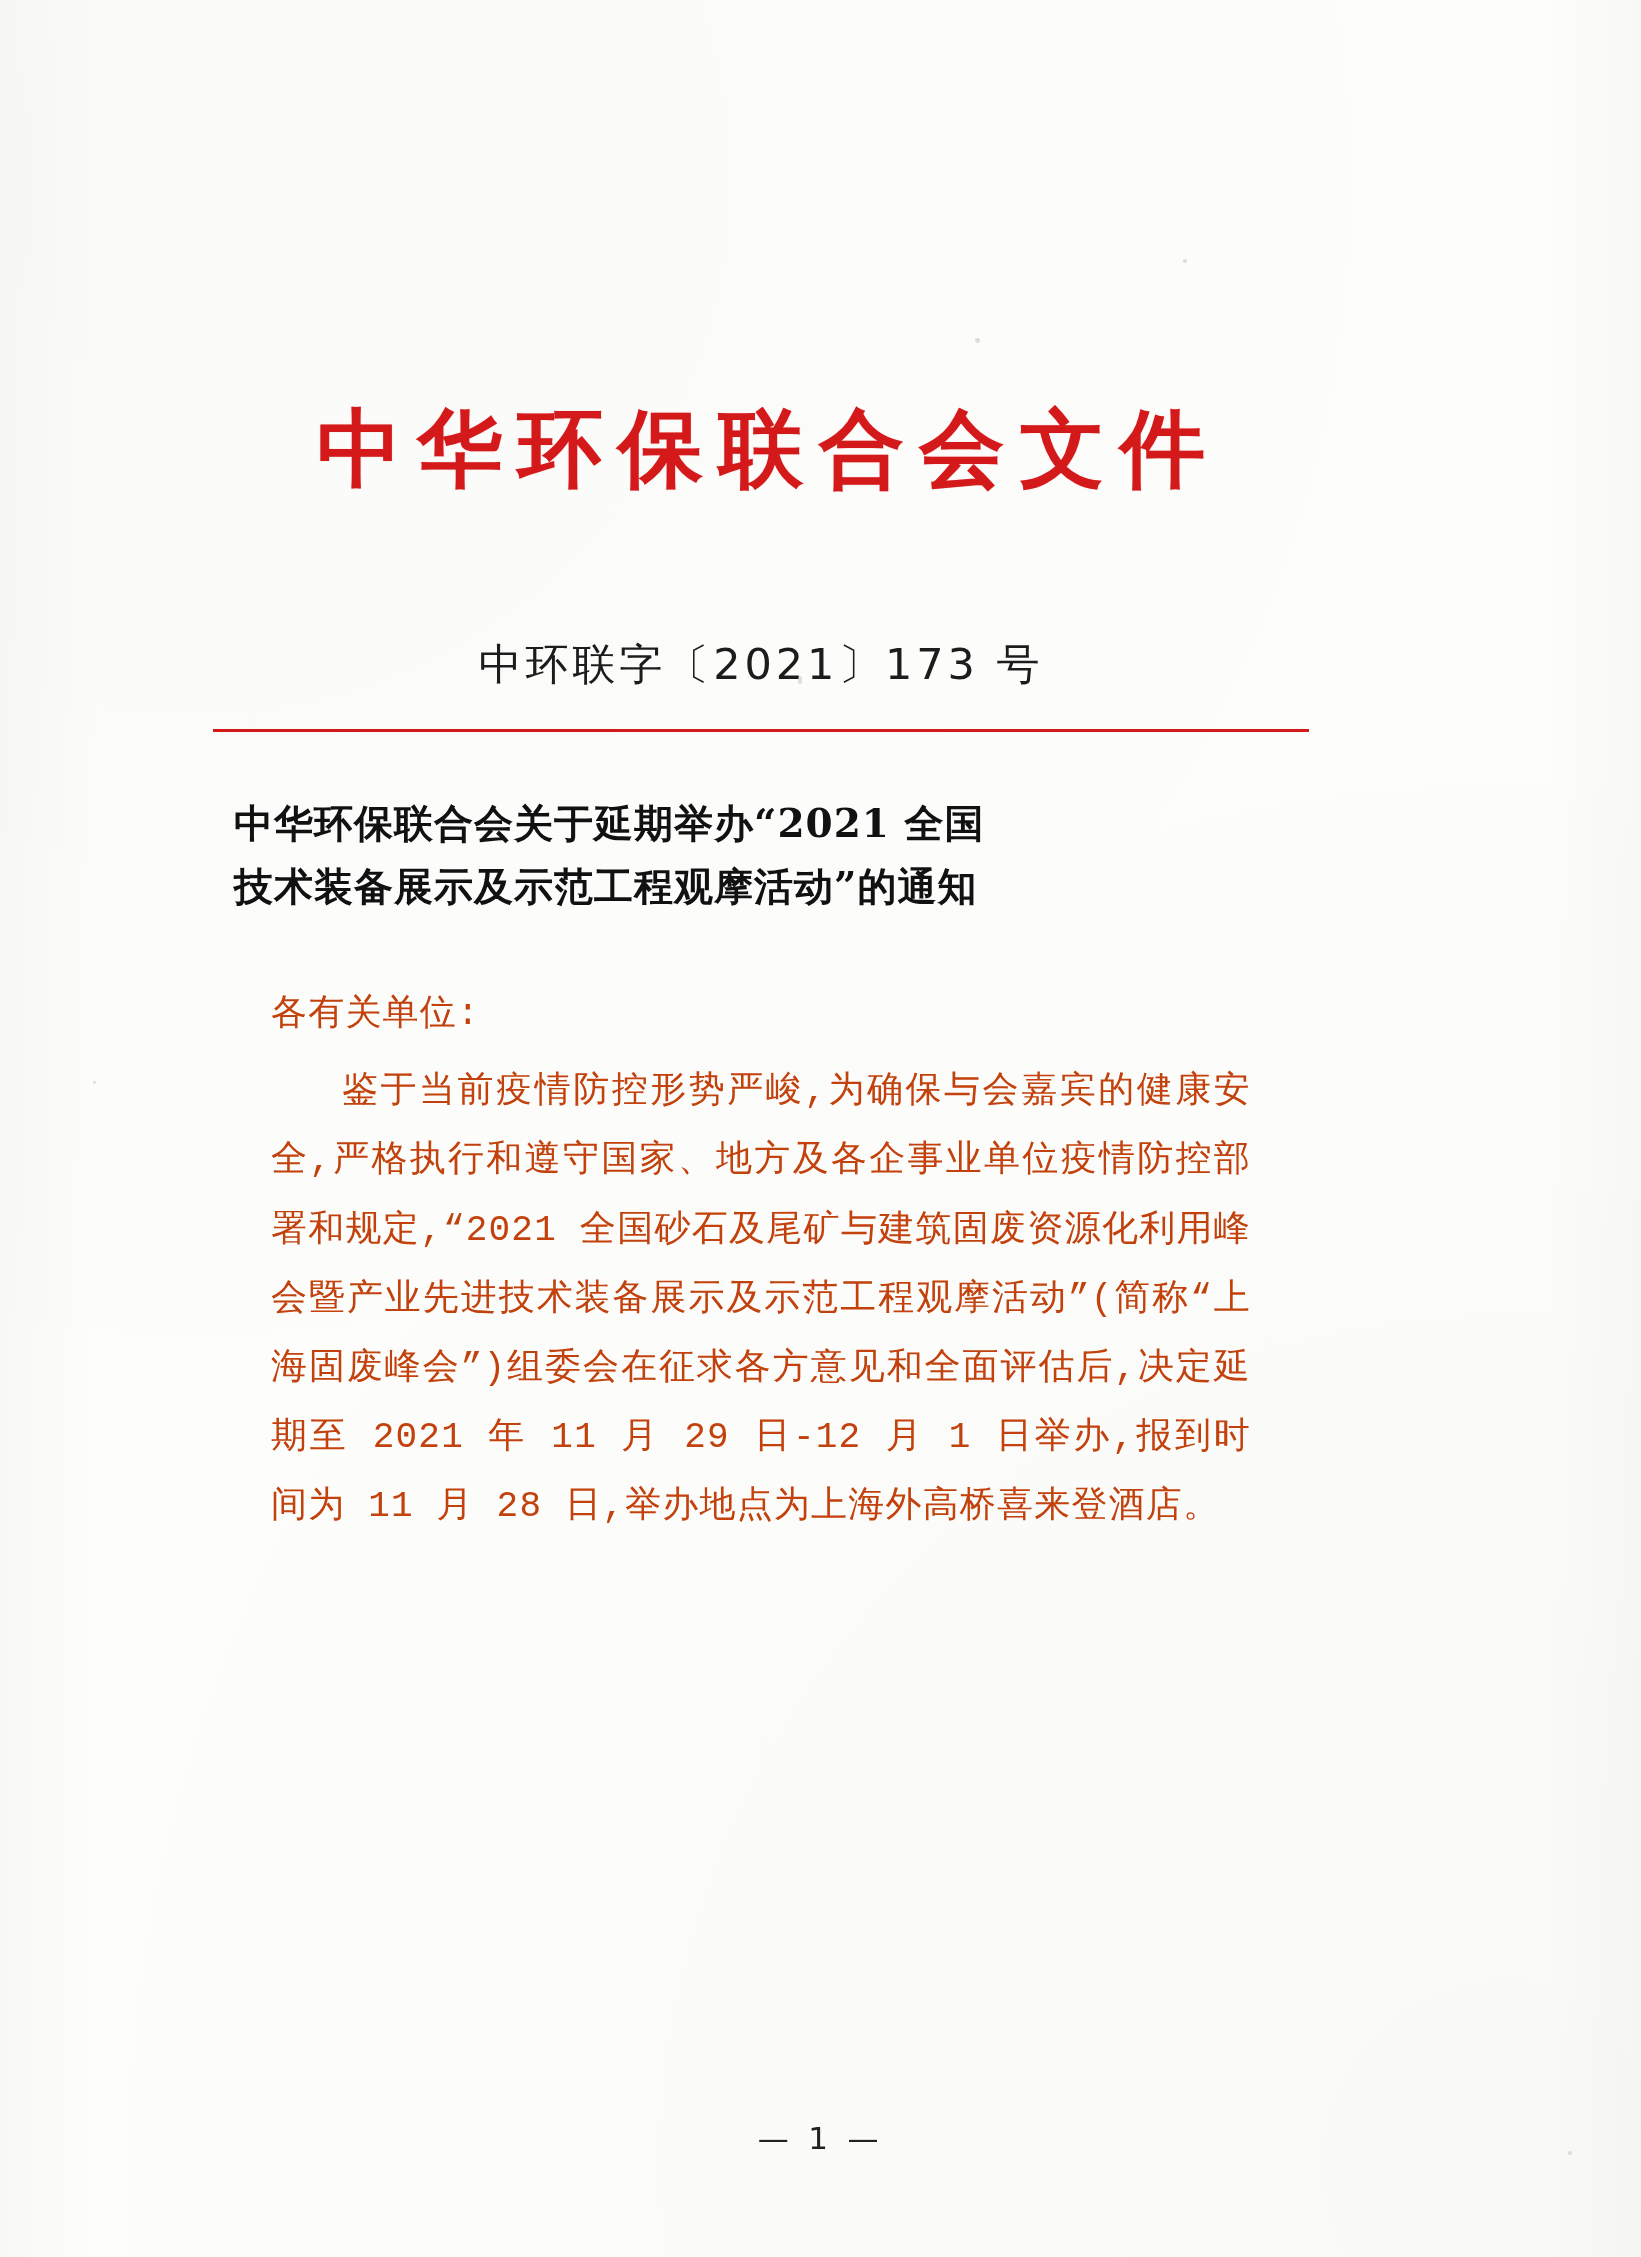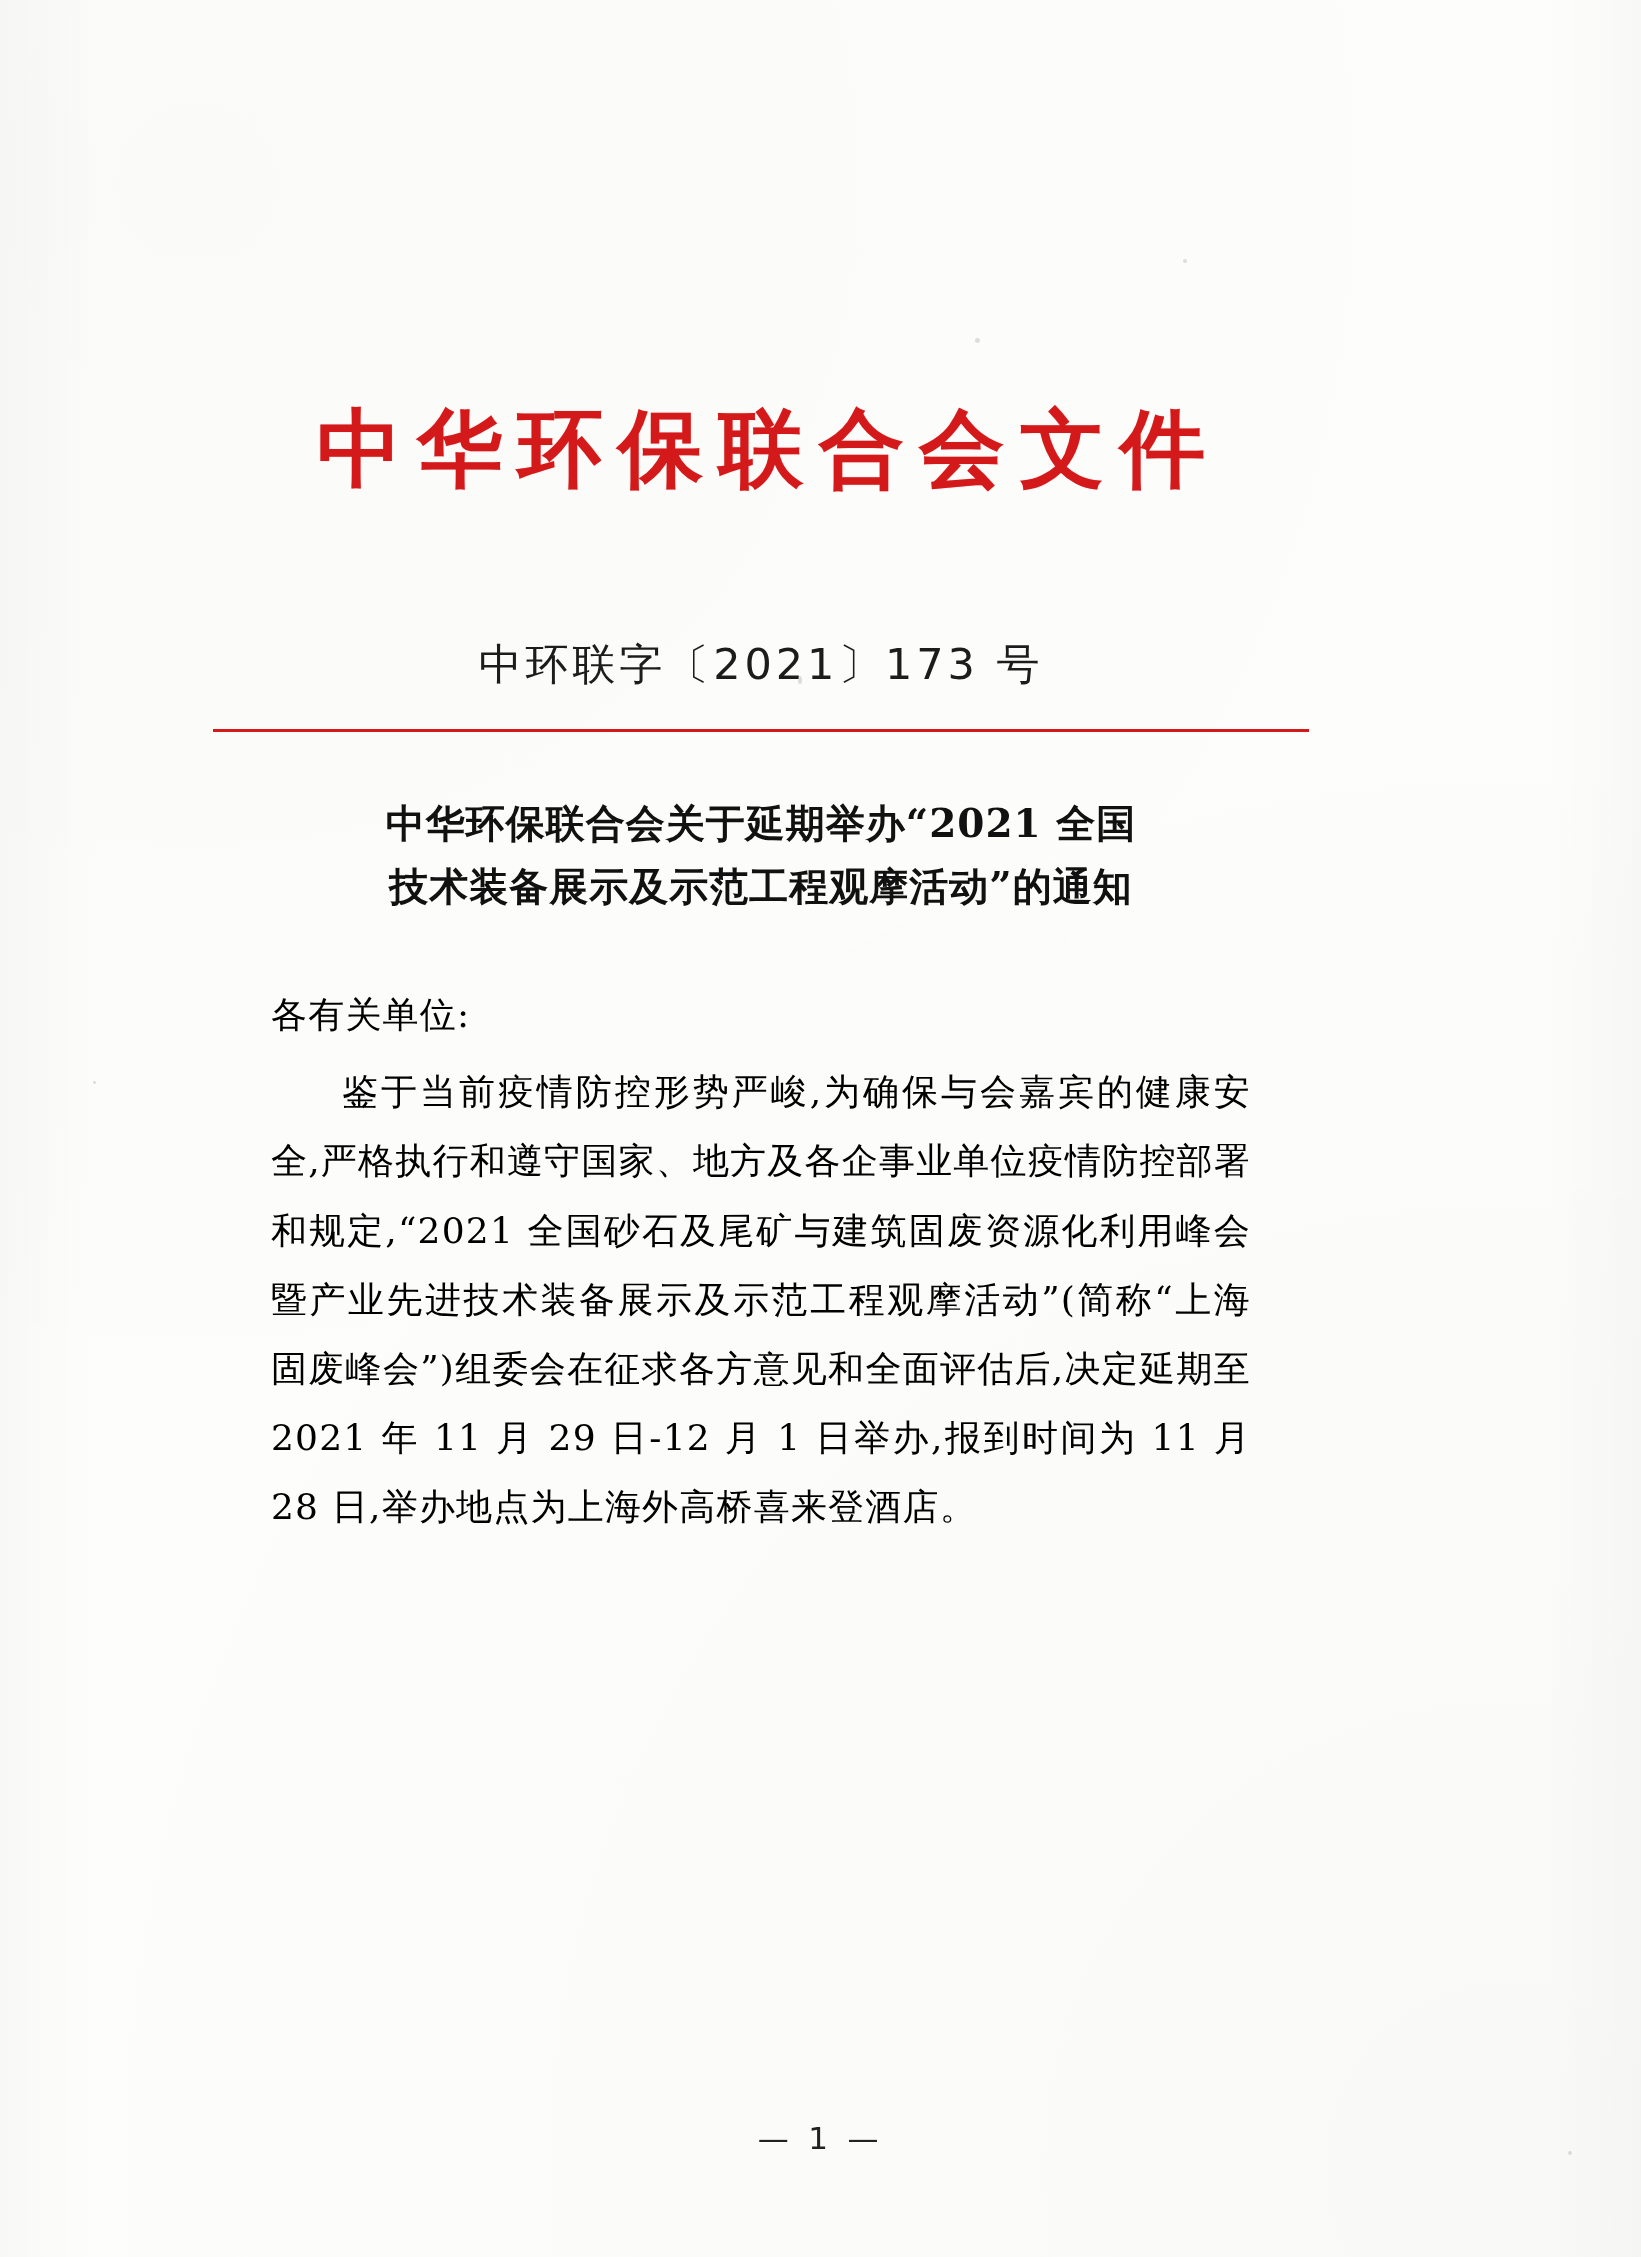--- a/index.html
+++ b/index.html
@@ -65,41 +65,41 @@
 
   .red-rule {
     margin: 35px 201px 0 201px;
     height: 2.9px;
     background: #d4191b;
   }
 
   
   .title {
     margin: 60px 222px 0 222px;
-    text-align: center;
     font-weight: bold;
     font-size: 39px;
     line-height: 1.62;
     letter-spacing: 1px;
     color: #111;
   }
   .title .ln {
     display: block;
     white-space: nowrap;
   }
 
   
   .body-text {
     margin: 62px 259px 0 259px;
     font-size: 36px;
     line-height: 1.92;
     letter-spacing: 1.2px;
-    color: #000000;
+    color: #c2410c;
     text-align: justify;
     text-justify: inter-character;
+    font-family: Liberation Mono, monospace;
   }
   .body-text p {
     margin: 0 0 3.9px 0;
   }
   .p-indent {
     text-indent: 71px;
   }
   .salutation {
     margin-bottom: 7.7px !important;
   }

